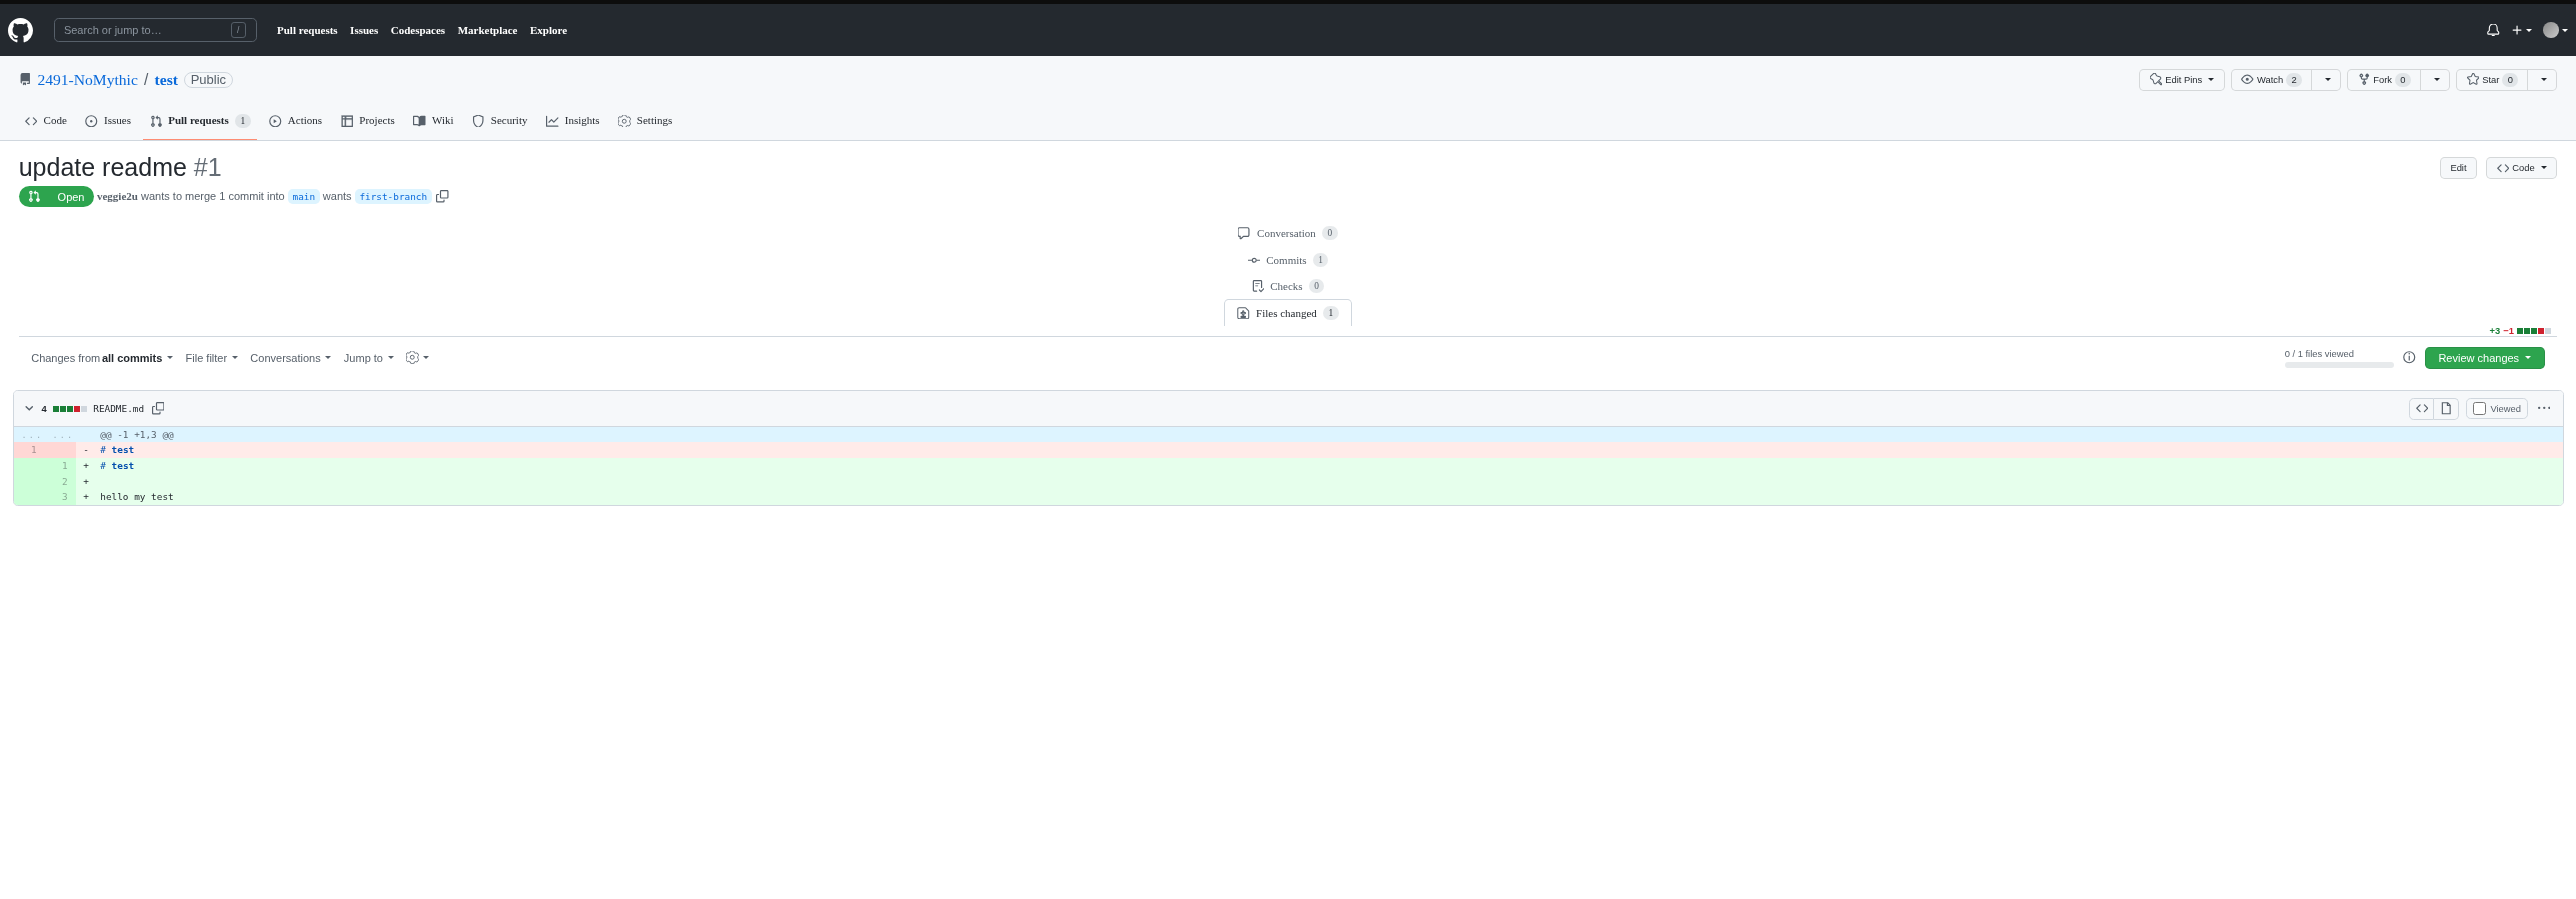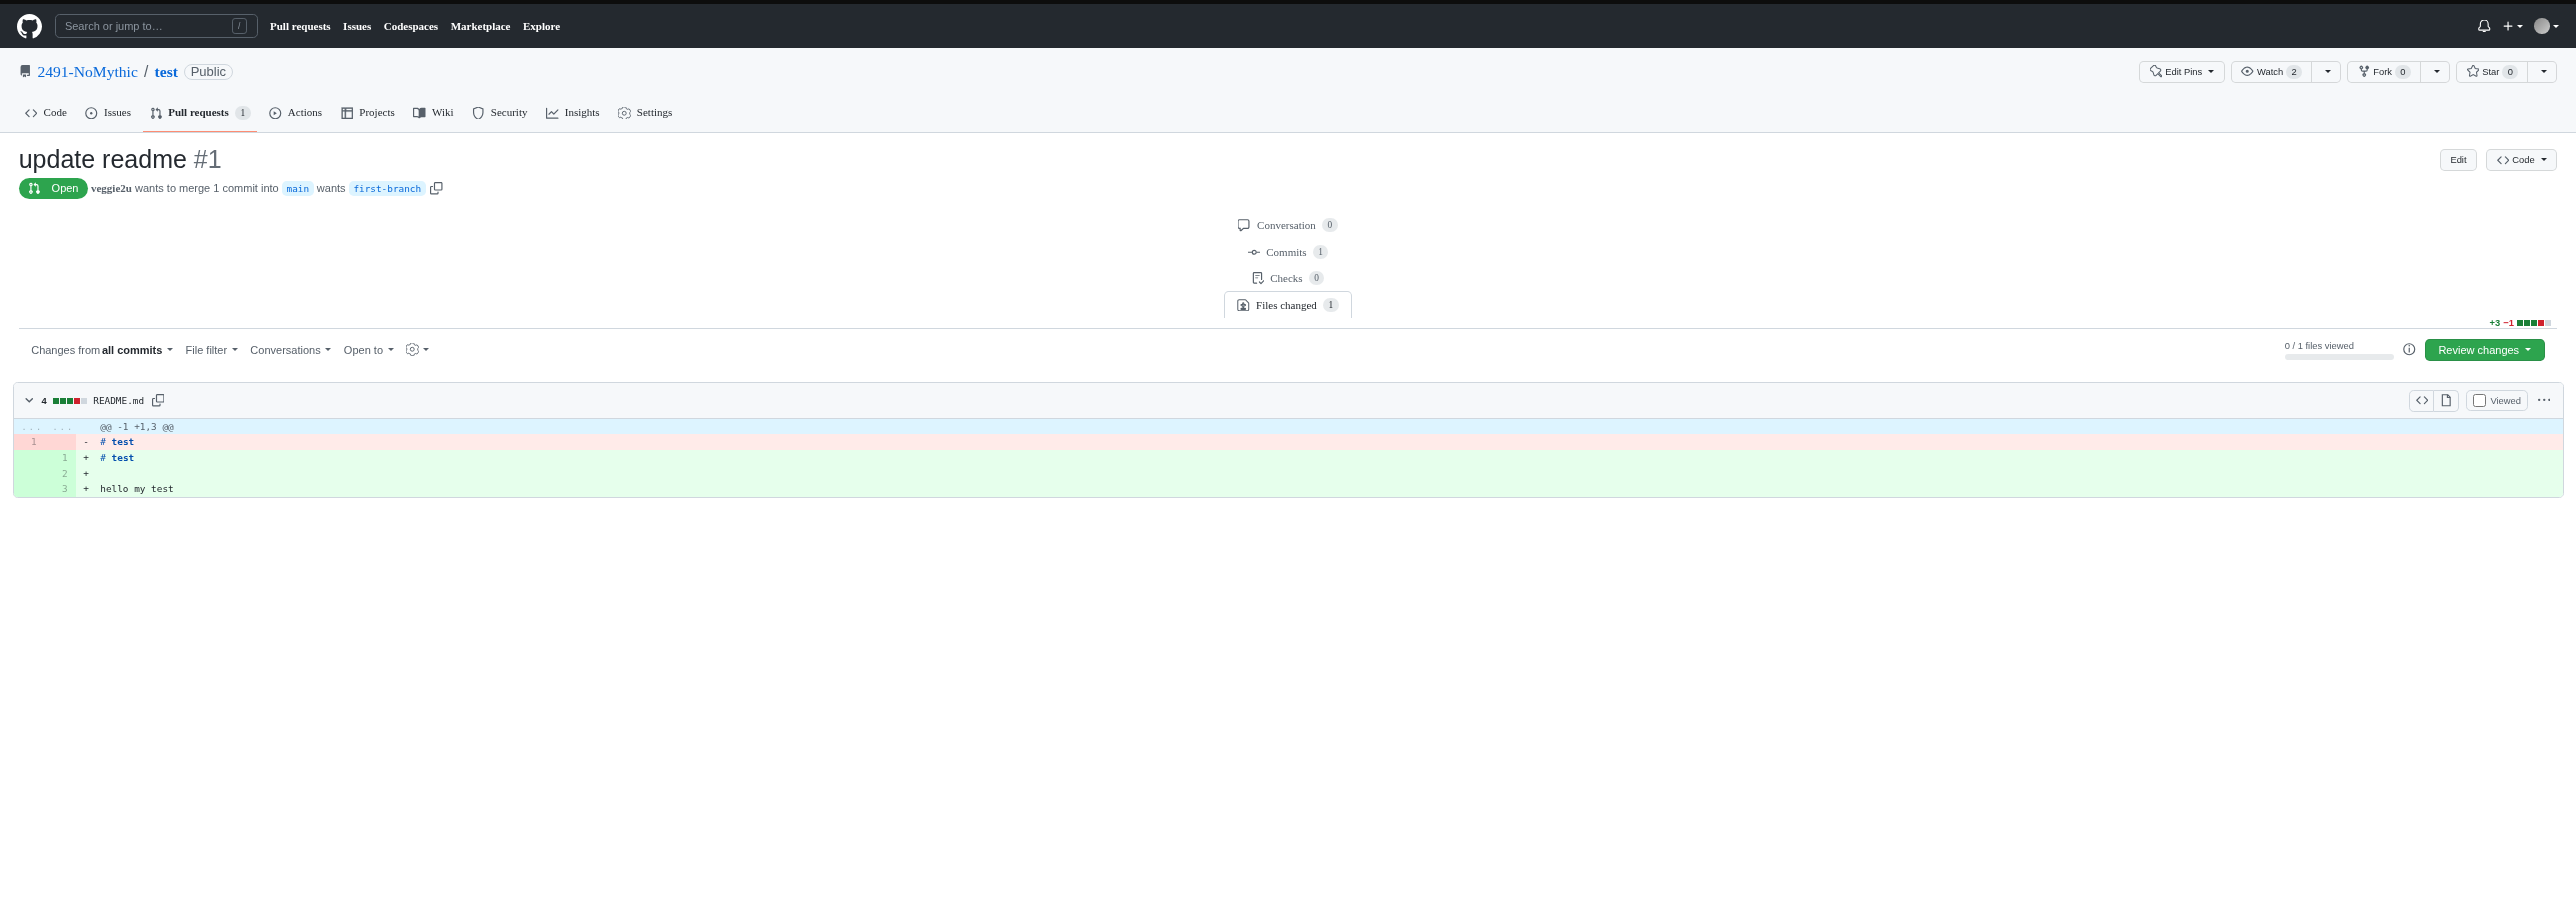--- a/index.html
+++ b/index.html
@@ -11,26 +11,27 @@
       font-family: -apple-system, BlinkMacSystemFont, "Segoe UI", Helvetica, Arial, sans-serif;
       font-size: 11px;
       color: #24292f;
       background: #fff;
     }
     a { text-decoration: none; color: inherit; font-family: Liberation Serif, serif; }
 
     
     .top-header {
       background: #24292f;
-      height: 48px;
-      display: flex;
-      align-items: center;
-      padding: 0 17px;
+      height: 56px;
+      display: flex;
+      align-items: center;
+      padding: 0 8px;
       color: #fff;
       border-top: 4.7px solid #0d0d0d;
+      gap: 8px;
     }
     .logo-wrap {
       display: flex;
       align-items: center;
       margin-right: 12.5px;
     }
     .logo-wrap svg { fill: #fff; }
     .search-box {
       position: relative;
       display: flex;
@@ -222,22 +223,22 @@
       font-weight: 300;
     }
     .state-badge {
       background: #2da44e;
       color: #fff;
       border-radius: 2em;
       padding: 3.9px 9.4px;
       font-size: 11px;
       font-weight: 500;
       display: inline-flex;
-      align-items: flex-start;
-      gap: 11px;
+      align-items: flex-end;
+      gap: 17px;
     }
     .state-badge svg { fill: #fff; }
     .pr-meta-row {
       display: flex;
       align-items: center;
       gap: 3.1px;
       color: #57606a;
       flex-wrap: wrap;
       margin-bottom: 12.5px;
     }
@@ -729,21 +730,21 @@
     </span>
     <span class="toolbar-item">
       <span>File filter</span>
       <span class="caret-down"></span>
     </span>
     <span class="toolbar-item">
       <span>Conversations</span>
       <span class="caret-down"></span>
     </span>
     <span class="toolbar-item">
-      <span>Open to</span>
+      <span>Jump to</span>
       <span class="caret-down"></span>
     </span>
     <span class="toolbar-item">
       <svg class="octicon" width="12.5" height="12.5" viewBox="0 0 16 16">
           <path d="M8 0a8.2 8.2 0 011.701.17.75.75 0 01.579.575l.278 1.39c.64.196 1.24.478 1.785.83l1.32-.52a.75.75 0 01.793.163 8.07 8.07 0 011.698 2.94.75.75 0 01-.214.78l-1.042.87c.52.33.082.664.093 1.002a8.1 8.1 0 01-.093 1.002l1.042.87a.75.75 0 01.214.78 8.07 8.07 0 01-1.698 2.94.75.75 0 01-.793.163l-1.32-.52a6.53 6.53 0 01-1.785.83l-.278 1.39a.75.75 0 01-.579.575A8.2 8.2 0 018 16a8.2 8.2 0 01-1.701-.17.75.75 0 01-.579-.575l-.278-1.39a6.53 6.53 0 01-1.785-.83l-1.32.52a.75.75 0 01-.793-.163 8.07 8.07 0 01-1.698-2.94.75.75 0 01.214-.78l1.042-.87A8.1 8.1 0 011.01 8c0-.338.04-.672.092-1.002l-1.042-.87a.75.75 0 01-.214-.78 8.07 8.07 0 011.698-2.94.75.75 0 01.793-.163l1.32.52a6.53 6.53 0 011.785-.83l.278-1.39a.75.75 0 01.579-.575A8.2 8.2 0 018 0zM8 10.5a2.5 2.5 0 100-5 2.5 2.5 0 000 5z" fill="none" stroke="currentColor" stroke-width="1.2"></path>
         </svg>
       <span class="caret-down"></span>
     </span>
 
     <div class="toolbar-right">

